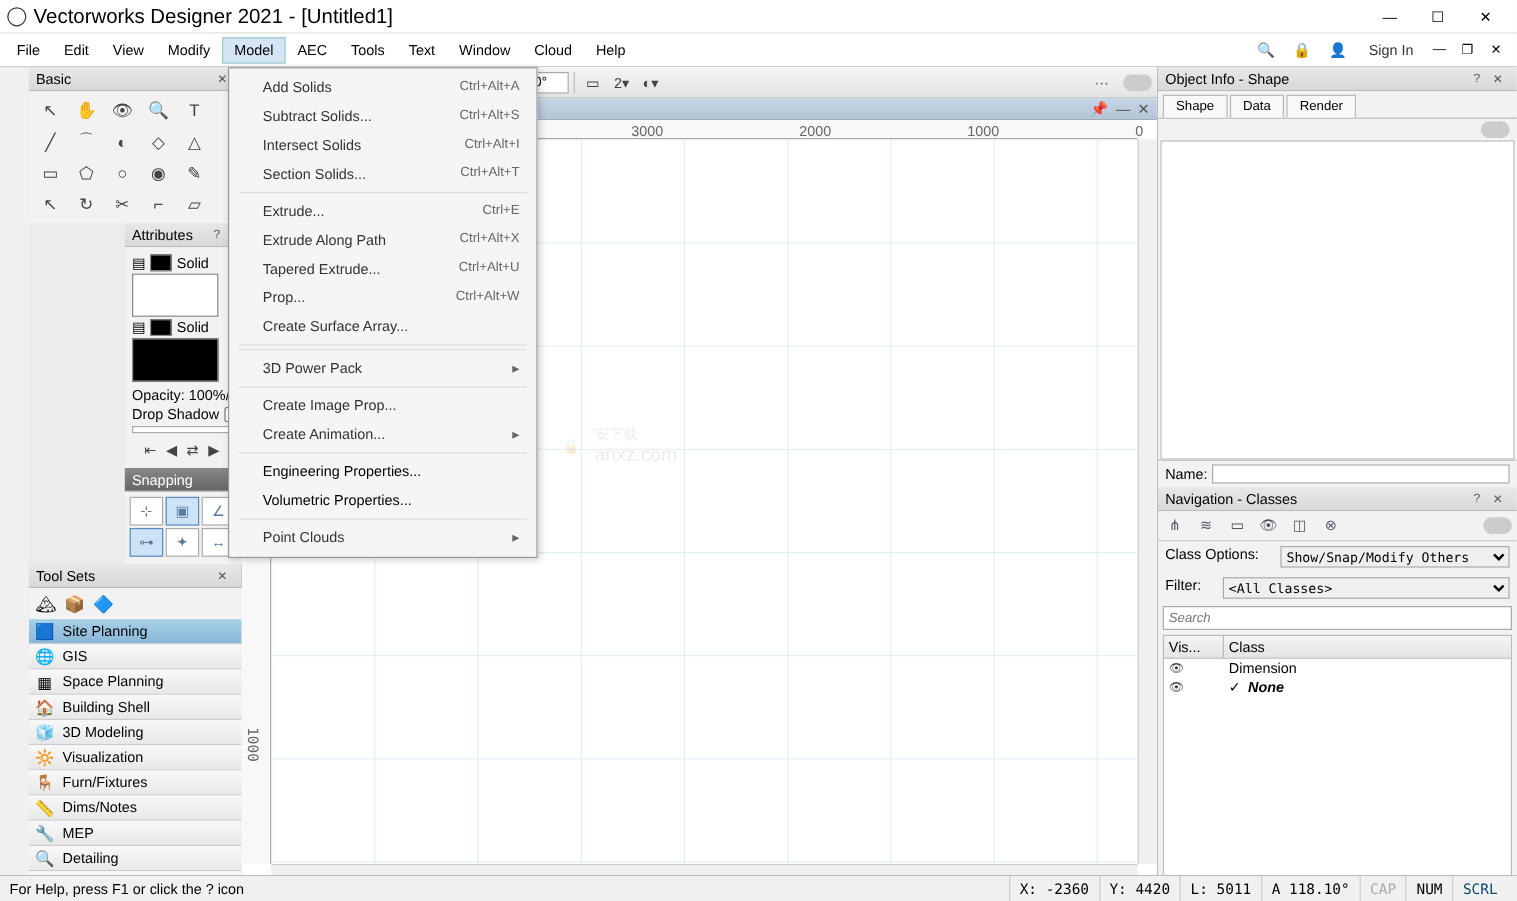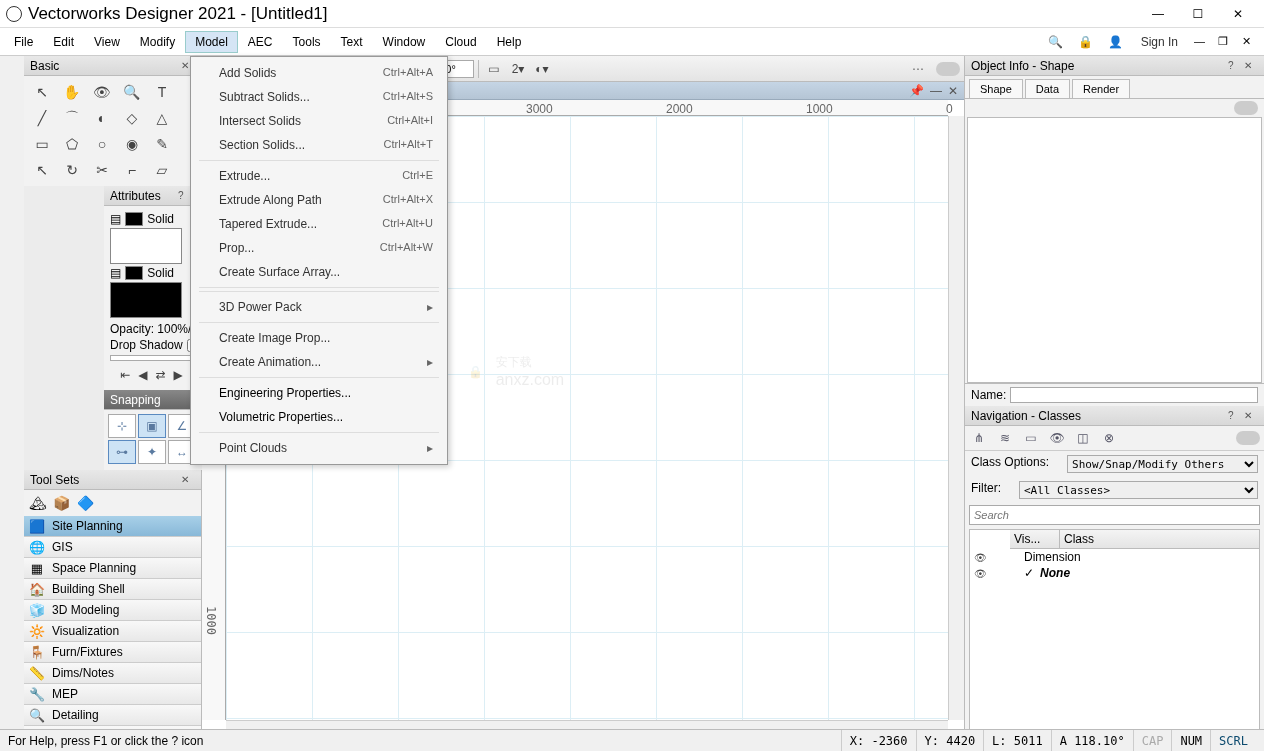--- a/index.html
+++ b/index.html
@@ -84,21 +84,21 @@
 
 .nav-body { height: 310px; background: #f2f2f2; display: flex; flex-direction: column; }
 .nav-icons { display: flex; padding: 3px 4px; gap: 6px; border-bottom: 1px solid #ccc; align-items: center; }
 .nav-icons .ni { width: 20px; height: 18px; display: flex; align-items: center; justify-content: center; cursor: pointer; font-size: 12px; color: #556; }
 .nav-icons .pill { width: 24px; height: 14px; border-radius: 7px; background: #ccc; margin-left: auto; }
 .nav-row { display: flex; align-items: flex-start; padding: 4px 6px; gap: 18px; font-family: monospace; font-size: 11px; }
 .nav-row select { flex: 1; height: 18px; font-size: 11px; border: 1px solid #aaa; font-family: monospace; }
 .nav-search { margin: 2px 4px; }
 .nav-search input { width: 100%; height: 20px; border: 1px solid #aaa; padding: 0 4px; font-style: italic; color: #888; font-size: 11px; }
 .nav-table { flex: 1; background: #fff; border: 1px solid #bbb; margin: 2px 4px; overflow: auto; }
-.nav-table .hdr { display: flex; background: linear-gradient(#f4f4f4,#e4e4e4); border-bottom: 1px solid #bbb; font-family: monospace; font-size: 11px; margin-left: 40px; }
+.nav-table .hdr { display: flex; background: linear-gradient(#f4f4f4,#e4e4e4); border-bottom: 1px solid #bbb; font-family: monospace; font-size: 11px; }
 .nav-table .hdr .c1 { width: 50px; padding: 2px 4px; border-right: 1px solid #bbb; }
 .nav-table .hdr .c2 { flex: 1; padding: 2px 4px; }
 .nav-table .trow { display: flex; font-family: monospace; font-size: 11px; padding: 1px 0; }
 .nav-table .trow .c1 { width: 50px; padding: 0 4px; display: flex; gap: 2px; align-items: center; }
 .nav-table .trow .c2 { flex: 1; padding: 0 4px; display: flex; align-items: center; gap: 6px; }
 .eye { font-size: 10px; color: #444; }
 
 .statusbar { position: absolute; bottom: 0; left: 0; right: 0; height: 22px; background: #f0f0f0; border-top: 1px solid #bbb; display: flex; align-items: center; padding: 0 8px; font-size: 11px; }
 .statusbar .sleft { flex: 1; }
 .statusbar .scell { padding: 0 8px; border-left: 1px solid #ccc; height: 100%; display: flex; align-items: center; font-family: monospace; }

